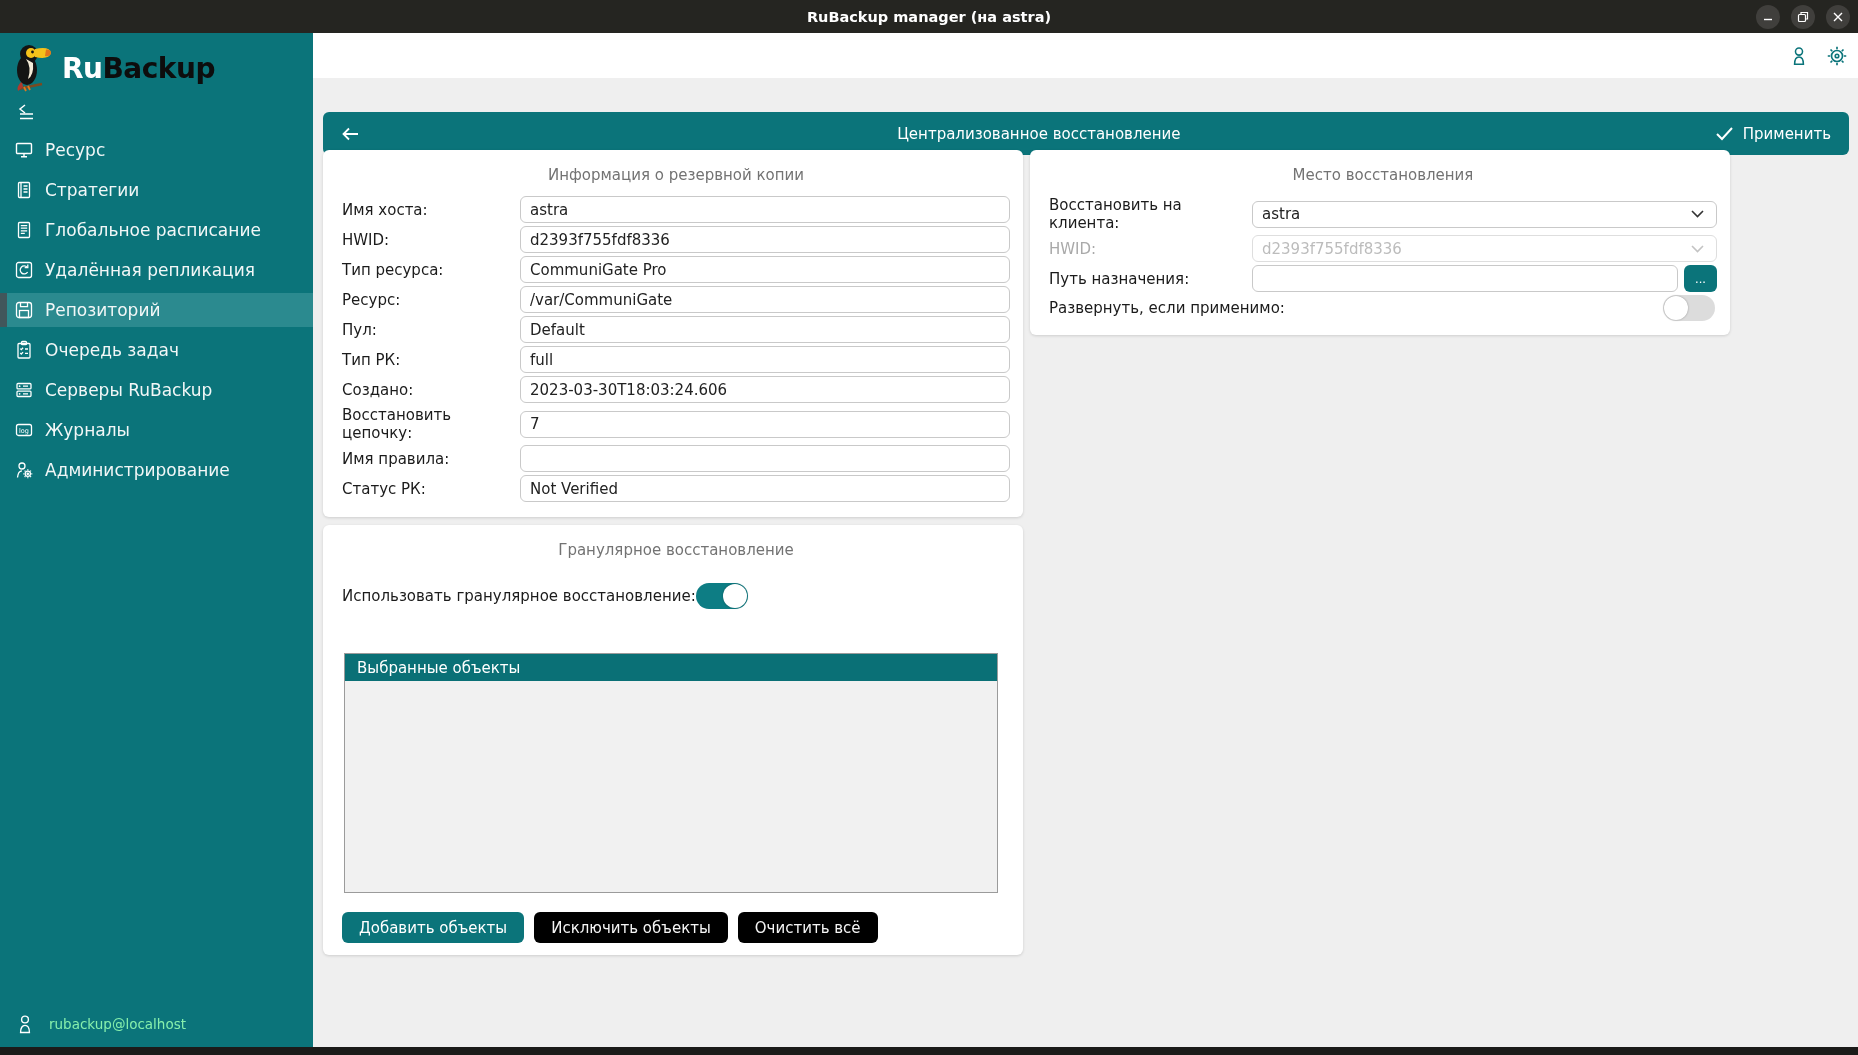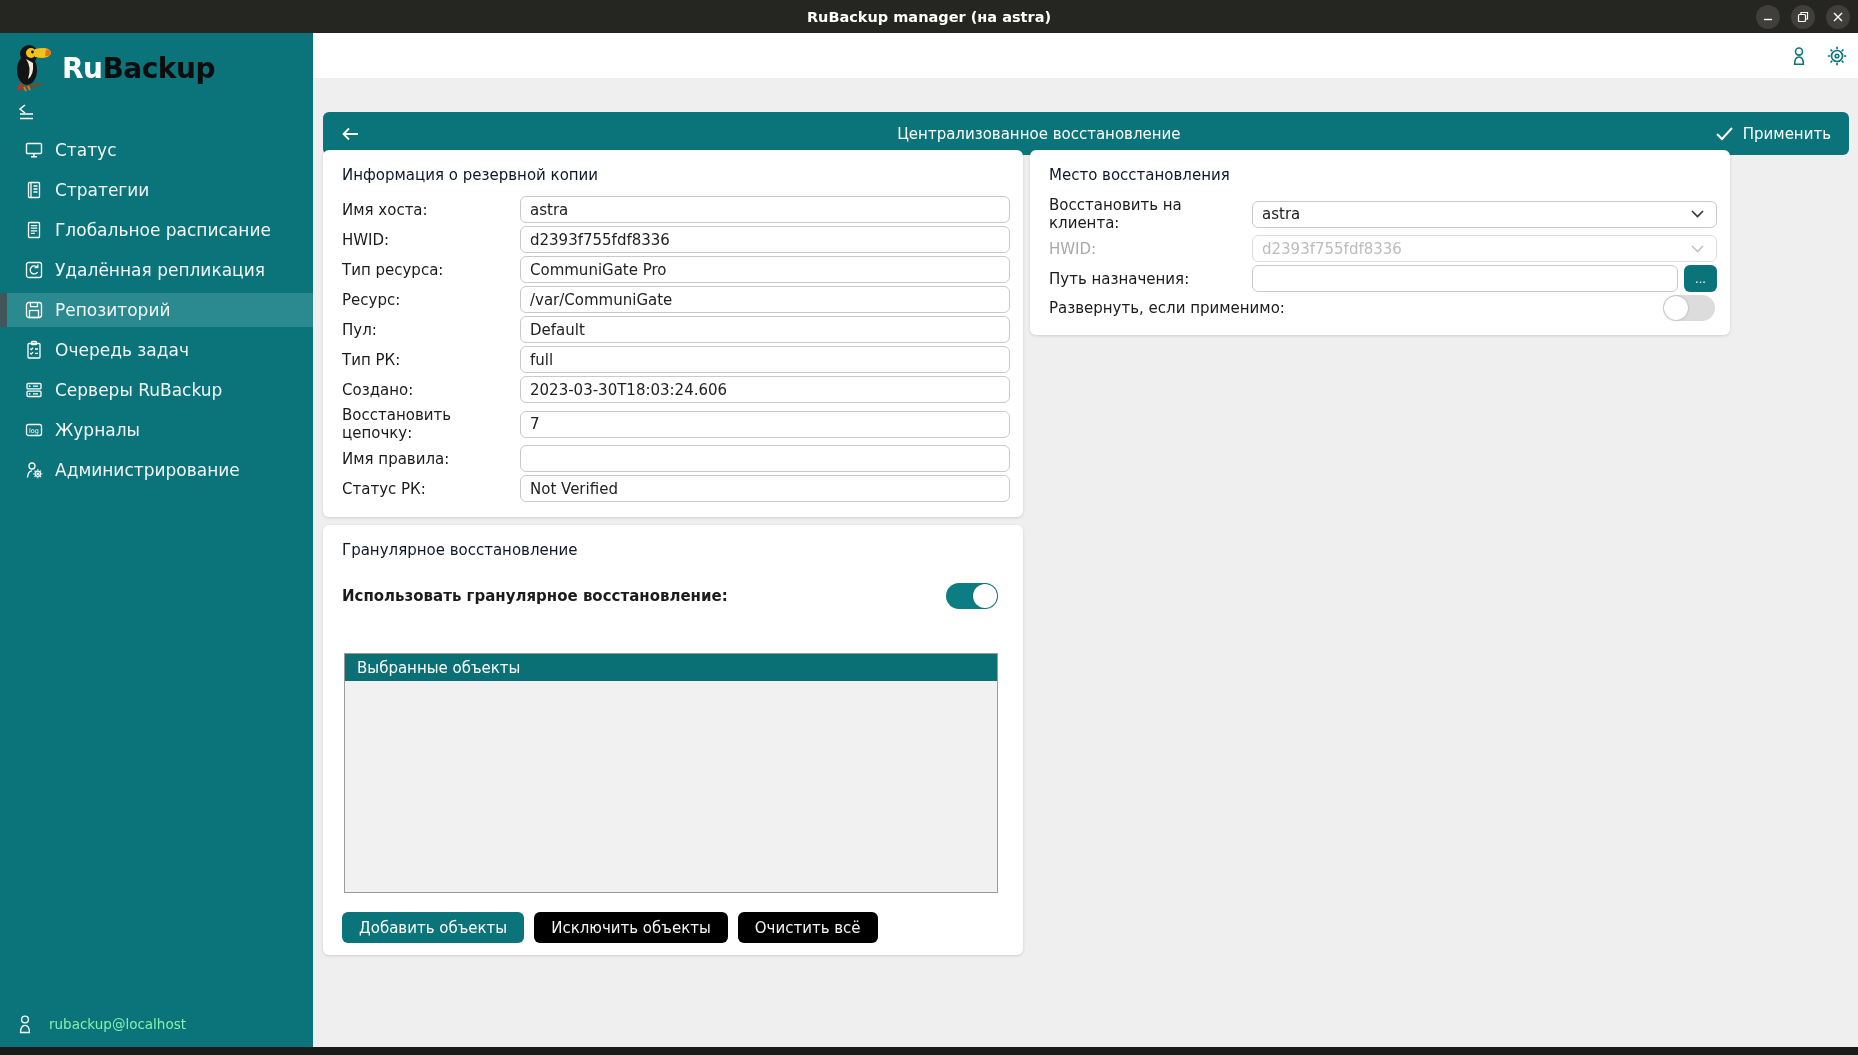--- a/index.html
+++ b/index.html
@@ -19,21 +19,21 @@
   .appbody { flex:1 1 auto; display:flex; min-height:0; }
 
   
   .sidebar { width:313px; flex:0 0 313px; background:#0b747a; color:#f2f7f7; position:relative; }
   .logo { display:flex; align-items:center; gap:8px; padding:10px 0 4px 12px; height:64px; }
   .logo-text { font-size:28px; font-weight:bold; letter-spacing:-0.5px; }
   .logo-text .ru { color:#ffffff;text-align:center; }
   .logo-text .backup { color:#0d0d0d; }
   .collapse { margin:6px 0 10px 16px; width:22px; height:20px; cursor:pointer; }
   .nav-item { height:34px; display:flex; align-items:center; gap:11px; padding-left:14px; margin-bottom:6px; font-size:17px; cursor:pointer; position:relative; }
-  .nav-item .nav-icon { width:20px; height:20px; display:flex; align-items:center; justify-content:flex-end;margin-left:10px; }
+  .nav-item .nav-icon { width:20px; height:20px; display:flex; align-items:center; justify-content:flex-end; }
   .nav-item.selected { background:#2b8a8f; }
   .nav-item.selected::before { content:""; position:absolute; left:0; top:0; bottom:0; width:7px; background:#41565b; }
   .sidebar-user { position:absolute; left:15px; bottom:12px; display:flex; align-items:center; gap:14px; font-size:13.5px; color:#86efac; }
 
   
   .main { flex:1 1 auto; display:flex; flex-direction:column; min-width:0; }
   .topbar { height:45px; background:#ffffff; position:relative; flex:0 0 auto; }
   .topbar-icon { position:absolute; top:12px; width:22px; height:22px; cursor:pointer; }
   .topbar-icon.person { right:48px; }
   .topbar-icon.gear { right:10px; }
@@ -42,41 +42,41 @@
 
   .page-header { position:absolute; left:10px; right:9px; top:34px; height:43px; background:#0b747a; border-radius:6px; display:flex; align-items:center; color:#fff; padding:0 14px; }
   .back { width:26px; height:26px; display:flex; align-items:center; justify-content:center; cursor:pointer; }
   .page-title { flex:1; text-align:center; font-size:15px; }
   .apply { display:flex; align-items:center; gap:9px; font-size:15px; cursor:pointer; padding-right:4px; }
 
   .col-left  { position:absolute; left:10px;  top:72px; width:700px; }
   .col-right { position:absolute; left:717px; top:72px; width:700px; }
 
   .card { background:#fff; border-radius:6px; box-shadow:0 1px 3px rgba(0,0,0,.14); padding:12px 13px 12px 19px; margin-bottom:8px; }
-  .card h2 { font-size:15px; font-weight:normal; color:#0f172a; text-align:left; padding:4px 0 12px; }
+  .card h2 { font-size:15px; font-weight:normal; color:#737373; text-align:center; padding:4px 0 12px; }
 
   .form-row { display:flex; align-items:center; margin-bottom:3px; }
   .form-row label { width:178px; flex:0 0 178px; font-size:15px; color:#1b1b1b; }
   .col-right .form-row label { width:203px; flex:0 0 203px; }
   .form-row input { flex:1 1 auto; height:27px; border:1px solid #c9c9c9; border-radius:6px; padding:0 9px; font-size:15px; color:#222; font-family:"DejaVu Sans", sans-serif; background:#fff; outline:none; }
 
   .selectbox { flex:1 1 auto; height:27px; border:1px solid #c9c9c9; border-radius:6px; padding:0 12px 0 9px; font-size:15px; color:#222; display:flex; align-items:center; justify-content:space-between; background:#fff; cursor:pointer; }
   .selectbox.disabled { border-color:#dedede; color:#bcbcbc; cursor:default; }
   .disabled-row label { color:#a9a9a9; }
 
   .browse { width:33px; height:27px; margin-left:6px; background:#0b747a; color:#fff; border:none; border-radius:6px; font-size:13px; cursor:pointer; flex:0 0 33px; }
 
   .toggle { width:52px; height:26px; border-radius:13px; position:relative; display:inline-block; cursor:pointer; flex:0 0 52px; }
   .toggle .knob { position:absolute; top:1px; width:24px; height:24px; border-radius:50%; background:#fff; box-shadow:0 0 2px rgba(0,0,0,.35); }
   .toggle.on  { background:#0d7d84; }
   .toggle.on .knob { right:1px; }
   .toggle.off { background:#dcdcdc; }
   .toggle.off .knob { left:1px; }
 
-  .granular .toggle-row { display:flex; align-items:center; justify-content:space-between; padding:12px 12px 0 0;font-weight:bold; }
+  .granular .toggle-row { display:flex; align-items:center; padding:12px 12px 0 0; }
   .granular .toggle-row label { font-size:15px; color:#1b1b1b; }
 
   .objects-table { margin:44px 12px 0 2px; border:1px solid #9b9b9b; }
   .table-header { height:27px; background:#0a7076; color:#fff; font-size:15px; display:flex; align-items:center; padding-left:12px; }
   .table-body { height:211px; background:#f1f1f1; }
 
   .btn-row { display:flex; gap:10px; margin-top:19px; }
   .btn { height:31px; padding:0 17px; border:none; border-radius:6px; font-size:15px; font-family:"DejaVu Sans", sans-serif; cursor:pointer; }
   .btn.primary { background:#0b747a; color:#fff; }
   .btn.disabled { background:#000000; color:#f5f5f5; cursor:default; }
@@ -139,21 +139,21 @@
       </div>
 
       <nav>
         <div class="nav-item">
           <span class="nav-icon">
               <svg width="20" height="20" viewBox="0 0 20 20" fill="none" stroke="#fff" stroke-width="1.4">
                 <rect x="2.5" y="3.5" width="15" height="10" rx="1"></rect>
                 <path d="M7 16.7h6M10 13.5v3.2"></path>
               </svg>
             </span>
-          <span>Статус</span>
+          <span>Ресурс</span>
         </div>
         <div class="nav-item">
           <span class="nav-icon">
               <svg width="20" height="20" viewBox="0 0 20 20" fill="none" stroke="#fff" stroke-width="1.3">
                 <rect x="4.5" y="2.5" width="11" height="15" rx="1"></rect>
                 <path d="M7 2.5v15"></path>
                 <path d="M9.5 6h4M9.5 9h4M9.5 12h4"></path>
               </svg>
             </span>
           <span>Стратегии</span>

